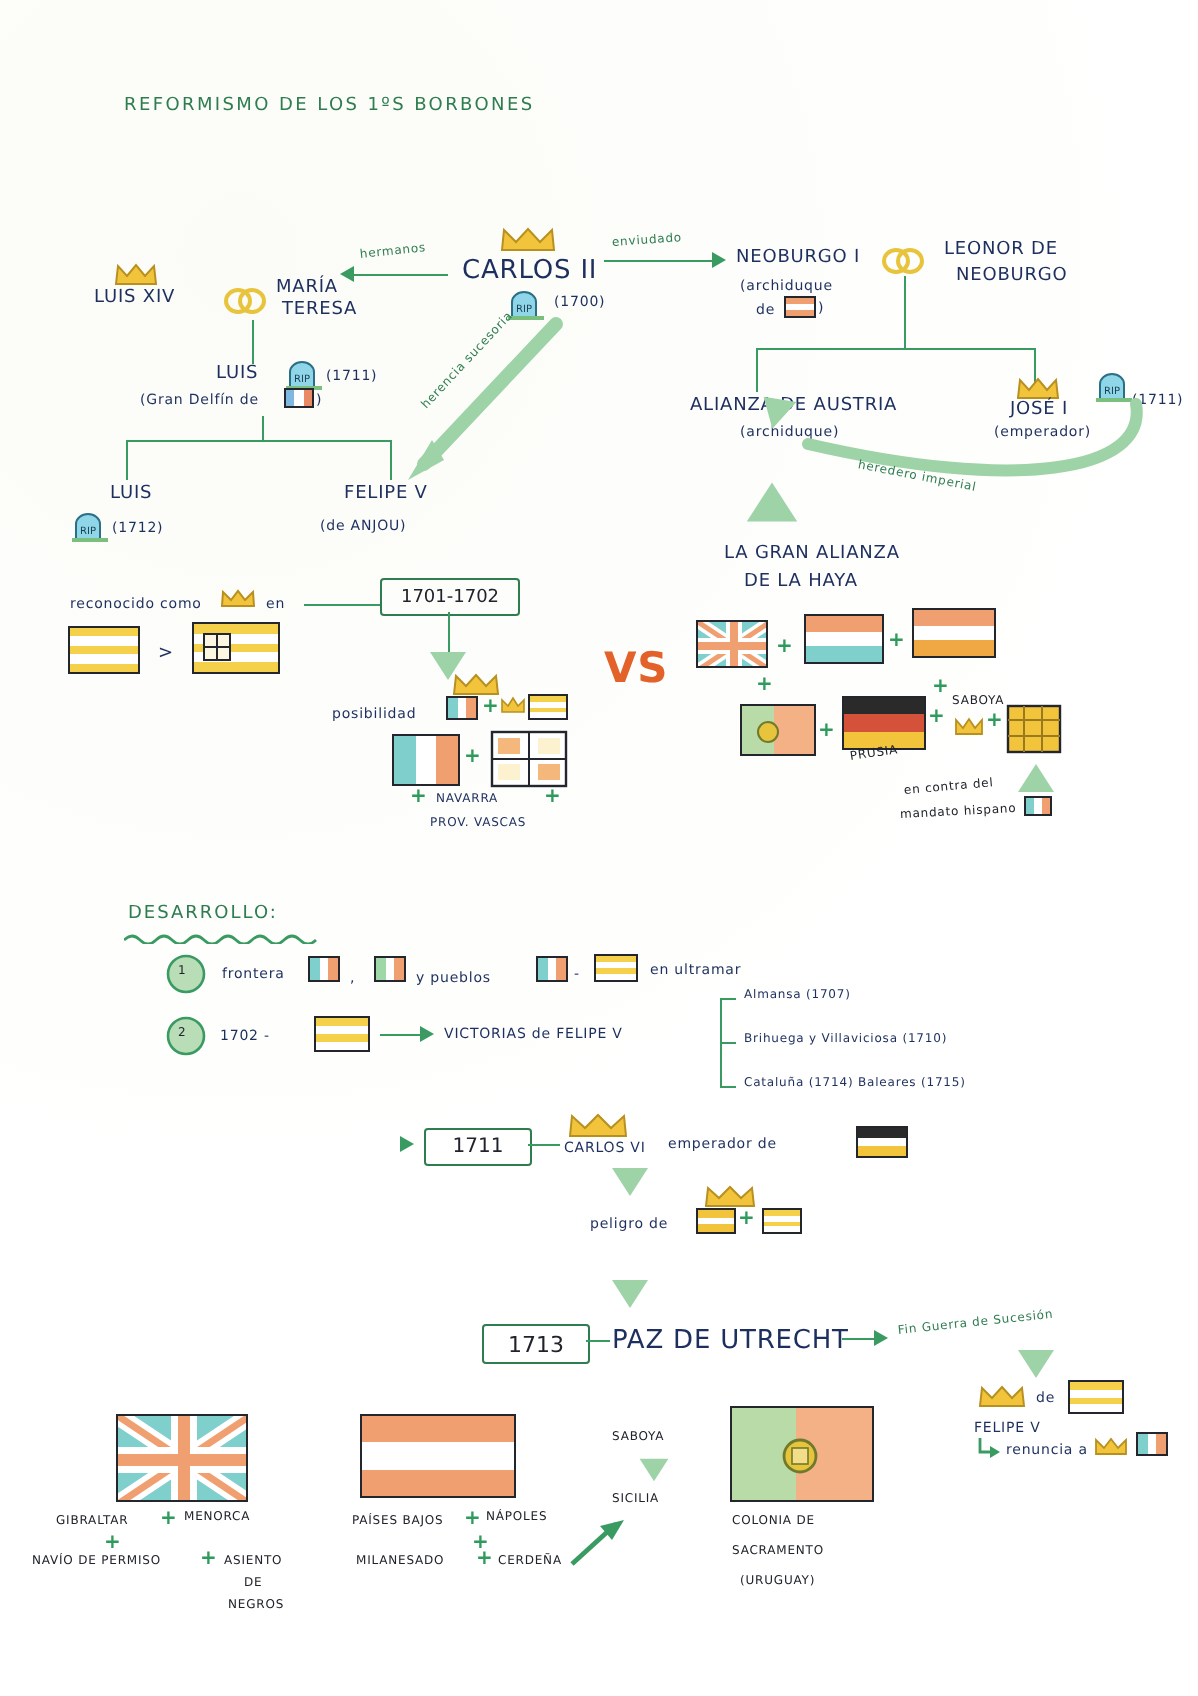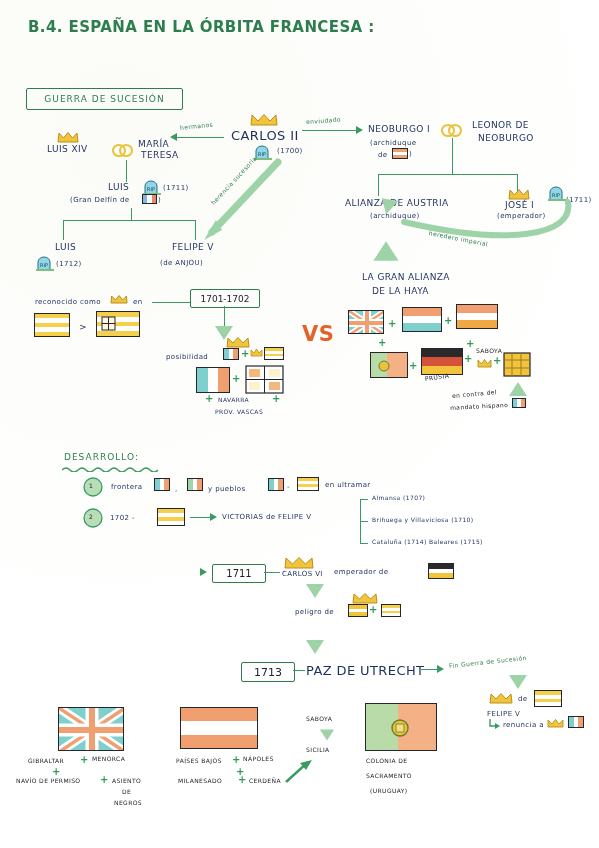--- a/index.html
+++ b/index.html
@@ -50,23 +50,22 @@
   .f-col{height:100%;float:left;}
   .plus{position:absolute;color:#2e9b5c;font-size:10px;font-weight:bold;}
   
   .squig{position:absolute;height:6px;}
 </style>
 </head>
 <body>
 
 <div class="sheet">
 
-  <div class="hw grn xl" style="left:28px;top:18px;font-weight:bold;">B.4. ESPAÑA EN LA ÓRBITA FRANCESA :</div>
-
-  <div class="box" style="left:26px;top:88px;width:155px;height:20px;font-size:9px;letter-spacing:1px;color:#2e7d4f;">GUERRA DE SUCESIÓN</div>
+  <div class="hw grn md" style="left:62px;top:48px;letter-spacing:1.2px;">REFORMISMO DE LOS 1ºS BORBONES</div>
+
 
   <div class="crown" style="left:57px;top:131px;">
     <svg width="22" height="12" viewBox="0 0 22 12">
         <path d="M1 11 L2 2 L6.5 7 L11 1.5 L15.5 7 L20 2 L21 11 Z" fill="#f2c43c" stroke="#b8901f" stroke-width="1"></path>
       </svg>
   </div>
   <div class="hw md" style="left:47px;top:144px;">LUIS XIV</div>
 
   <div class="rings" style="left:111px;top:142px;">
     <svg width="24" height="13" viewBox="0 0 24 13">

